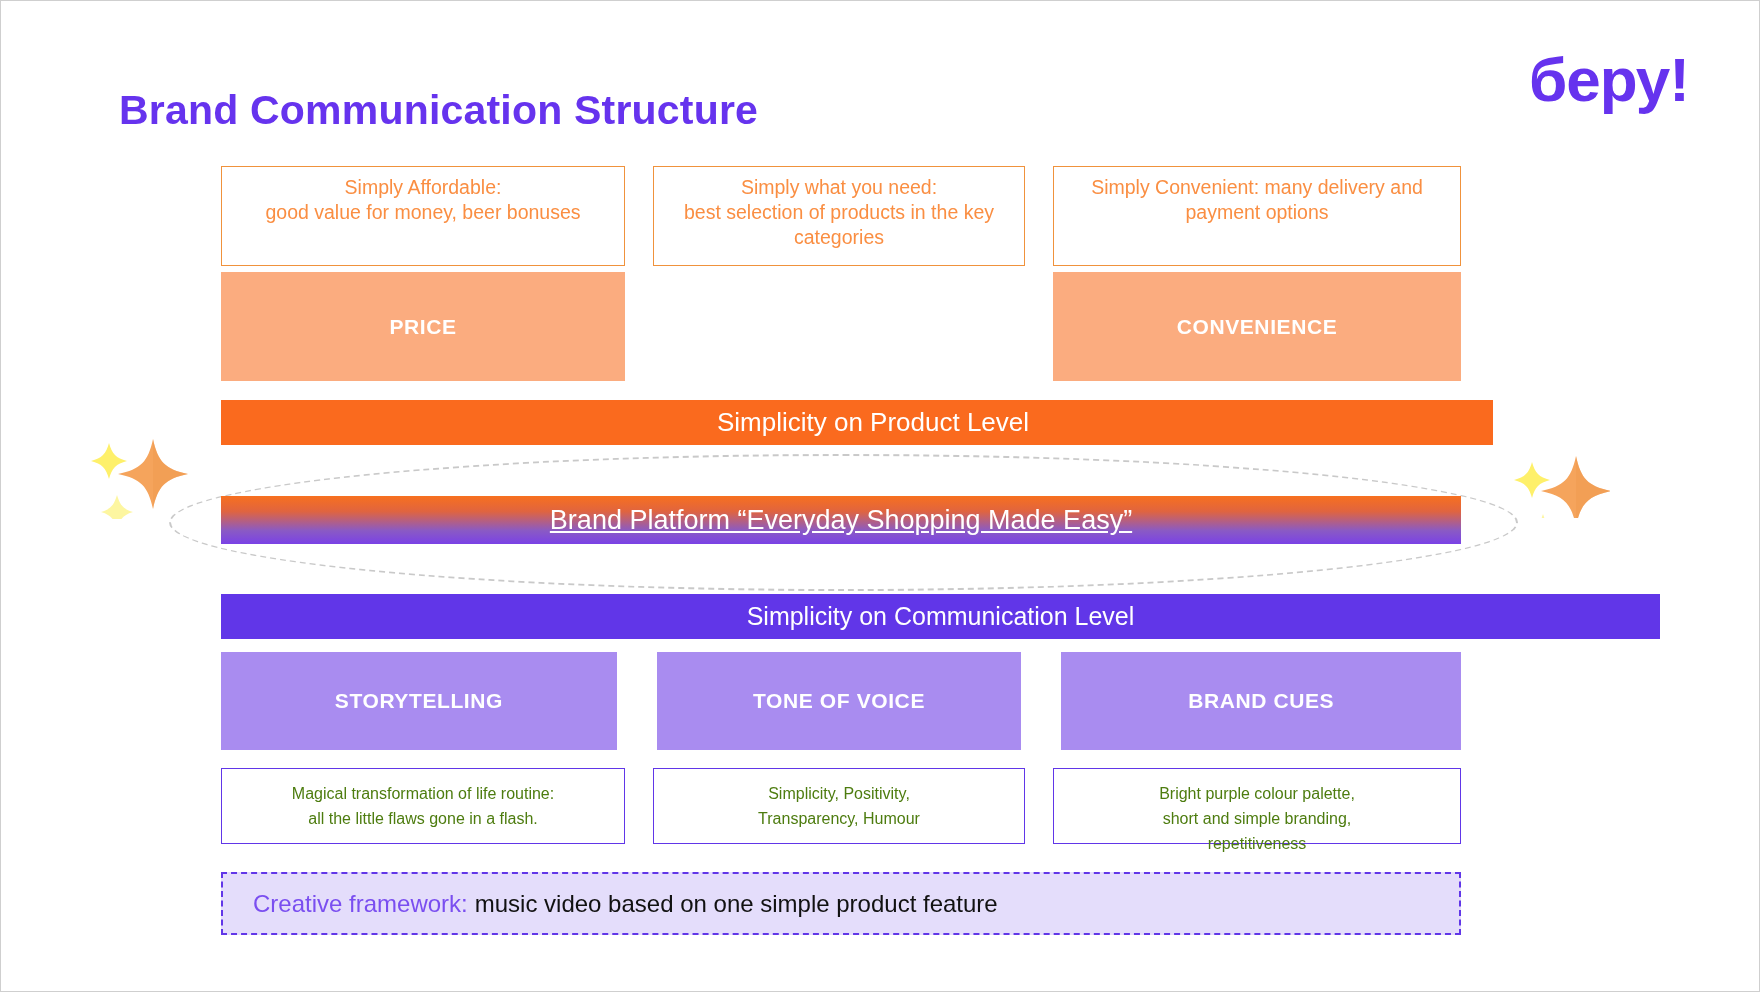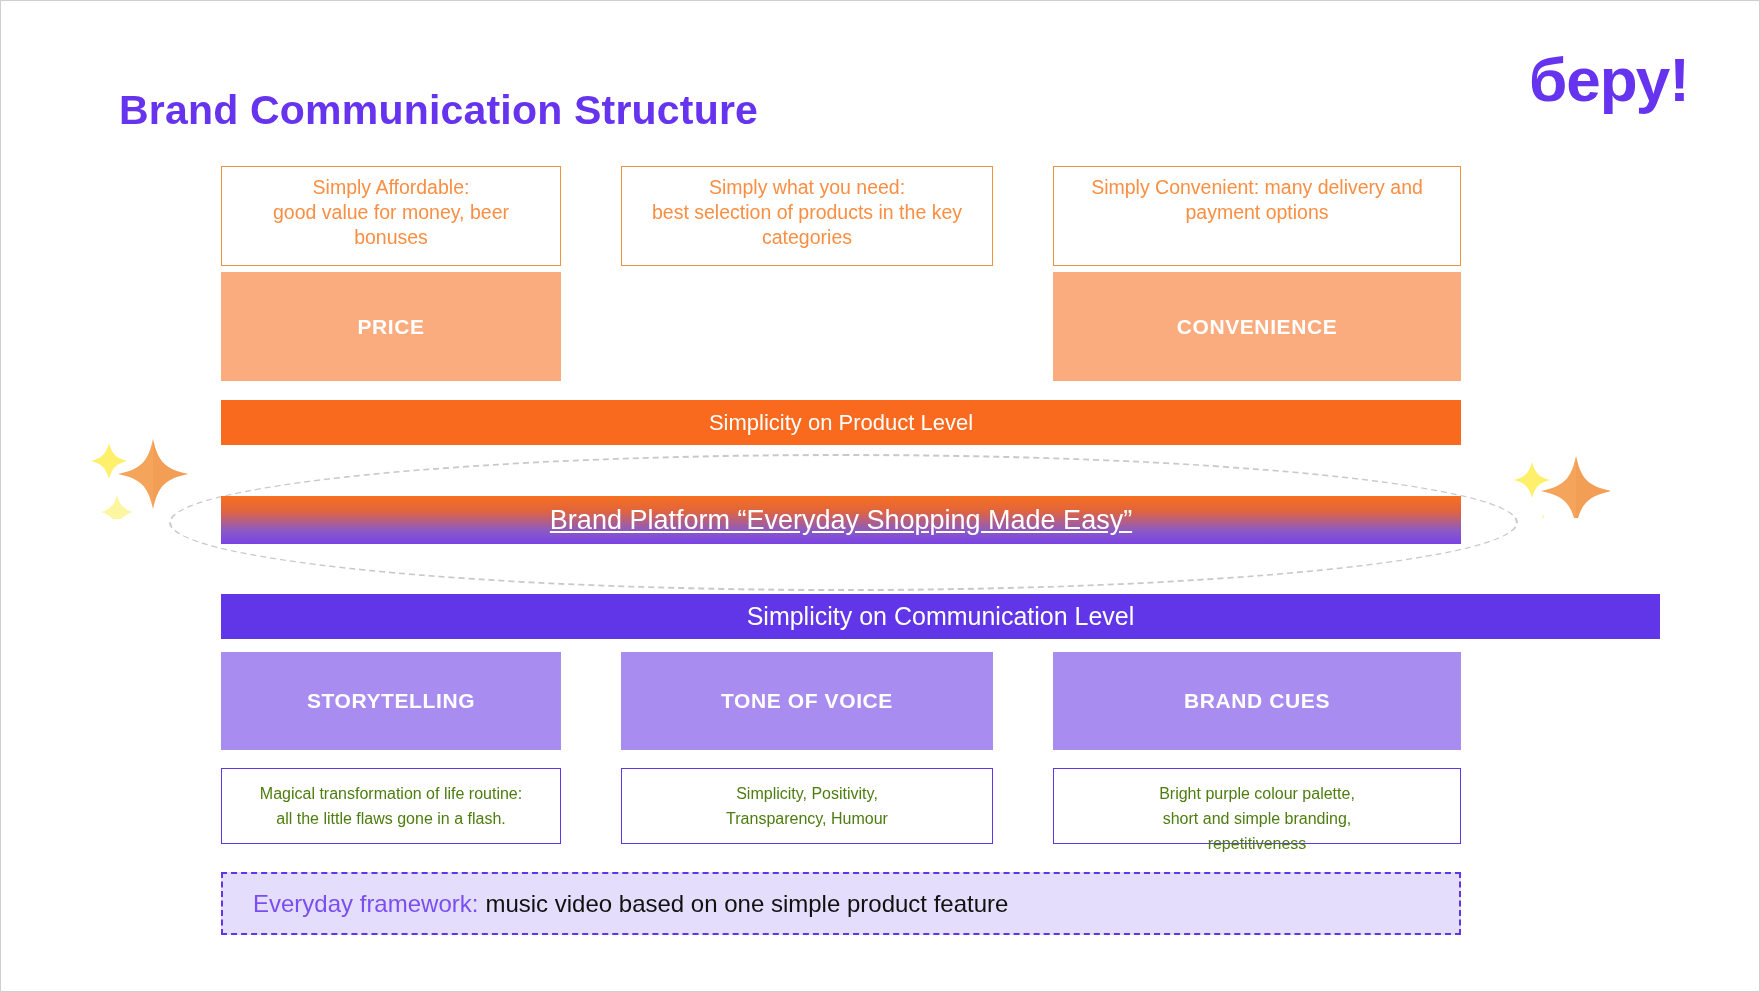--- a/index.html
+++ b/index.html
@@ -47,21 +47,21 @@
     position: absolute;
     left: 220px;
     width: 1240px;
     display: flex;
     justify-content: space-between;
     box-sizing: border-box;
   }
   .cell {
     box-sizing: border-box;
   }
-  .c1 { width: 340px; }
+  .c1 { width: 404px; }
   .c2 { width: 372px; }
   .c3 { width: 408px; }
 
   
   #row-attrs { top: 165px; }
   #row-attrs .cell {
     border: 1.6px solid #f0923c;
     height: 100px;
     color: #fa8e42;
     font-size: 19.5px;
@@ -90,24 +90,25 @@
 
   
   #bar-product {
     position: absolute;
     left: 220px;
     top: 399px;
     width: 1240px;
     height: 45px;
     background: #fa6a1e;
     color: #ffffff;
-    font-size: 22px;
-    display: flex;
-    align-items: center;
-    justify-content: center;
+    font-size: 26px;
+    display: flex;
+    align-items: center;
+    justify-content: center;
+    padding-left: 32px;
   }
 
   
   #bar-platform {
     position: absolute;
     left: 220px;
     top: 495px;
     width: 1240px;
     height: 48px;
     background: linear-gradient(to bottom, #f7701f 0%, #e0643f 32%, #8a5ac4 72%, #7a42e6 100%);
@@ -262,17 +263,17 @@
     </div>
     <div class="cell c2">
       <span>Simplicity, Positivity,<br>Transparency, Humour</span>
     </div>
     <div class="cell c3">
       <span>Bright purple colour palette,<br>short and simple branding,<br>repetitiveness</span>
     </div>
   </div>
 
   <div id="creative">
-    <span class="cf-label">Everyday framework:</span>
+    <span class="cf-label">Creative framework:</span>
     <span>music video based on one simple product feature</span>
   </div>
 
 </div>
 
 </body></html>

